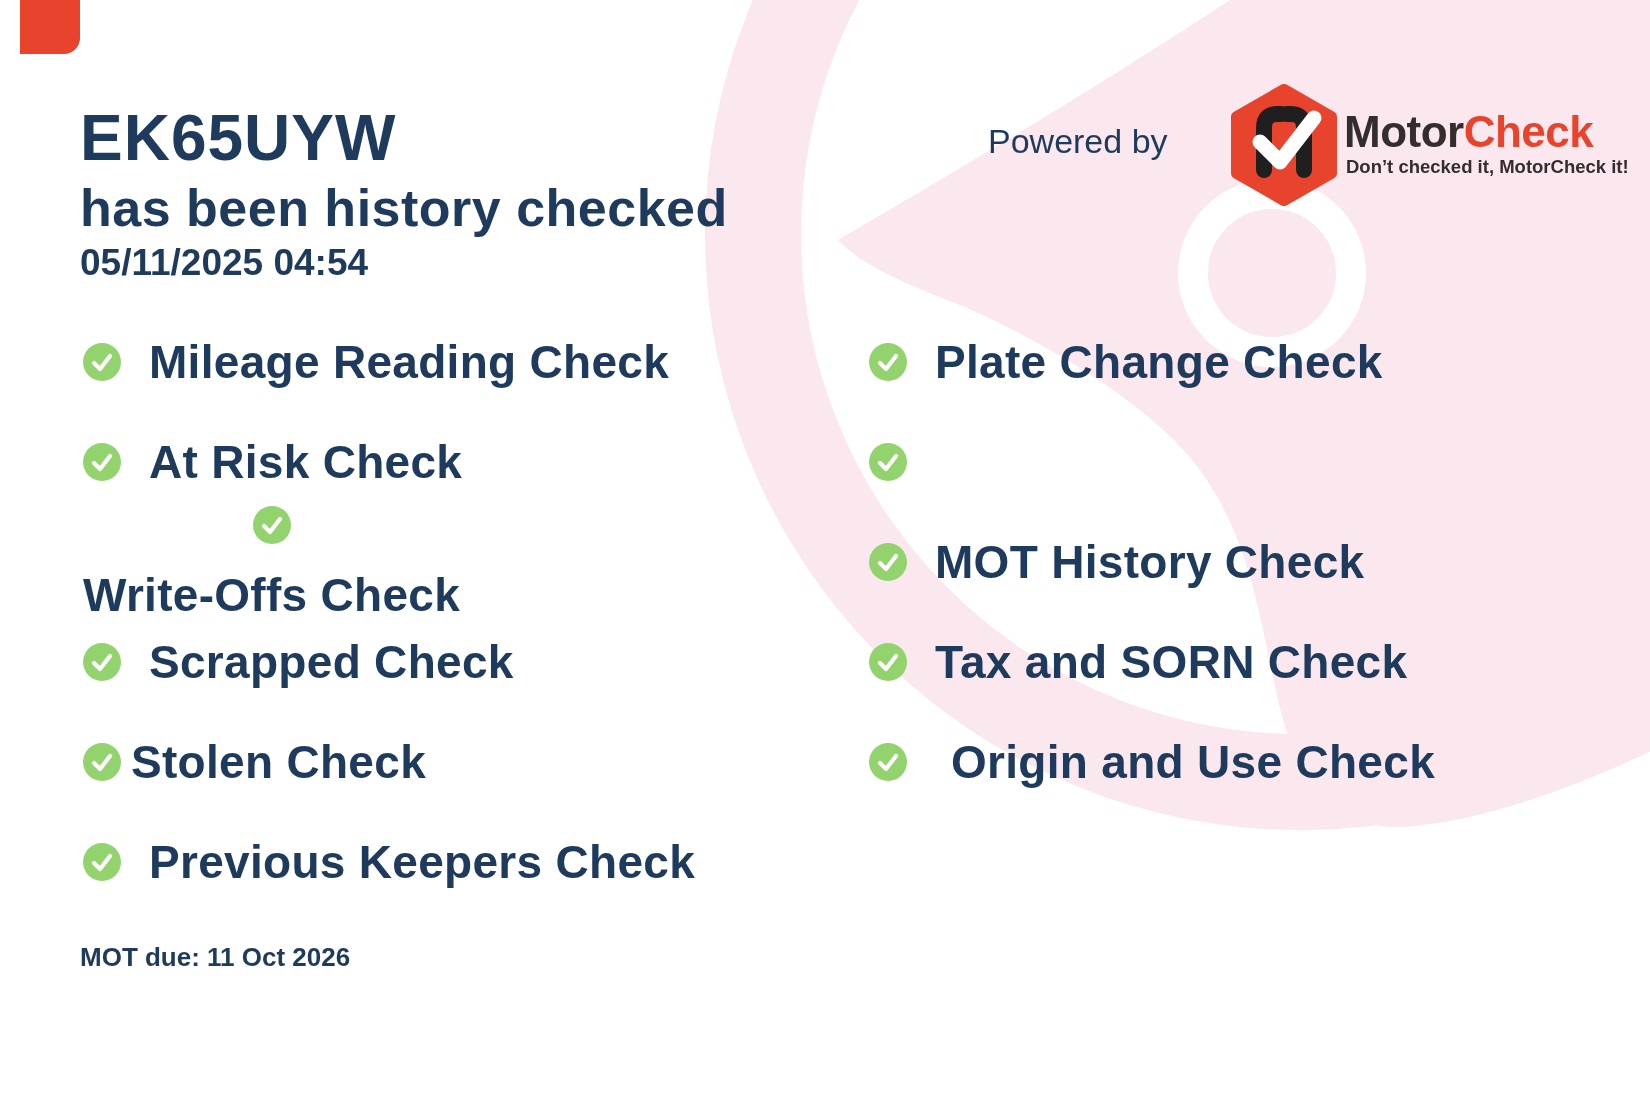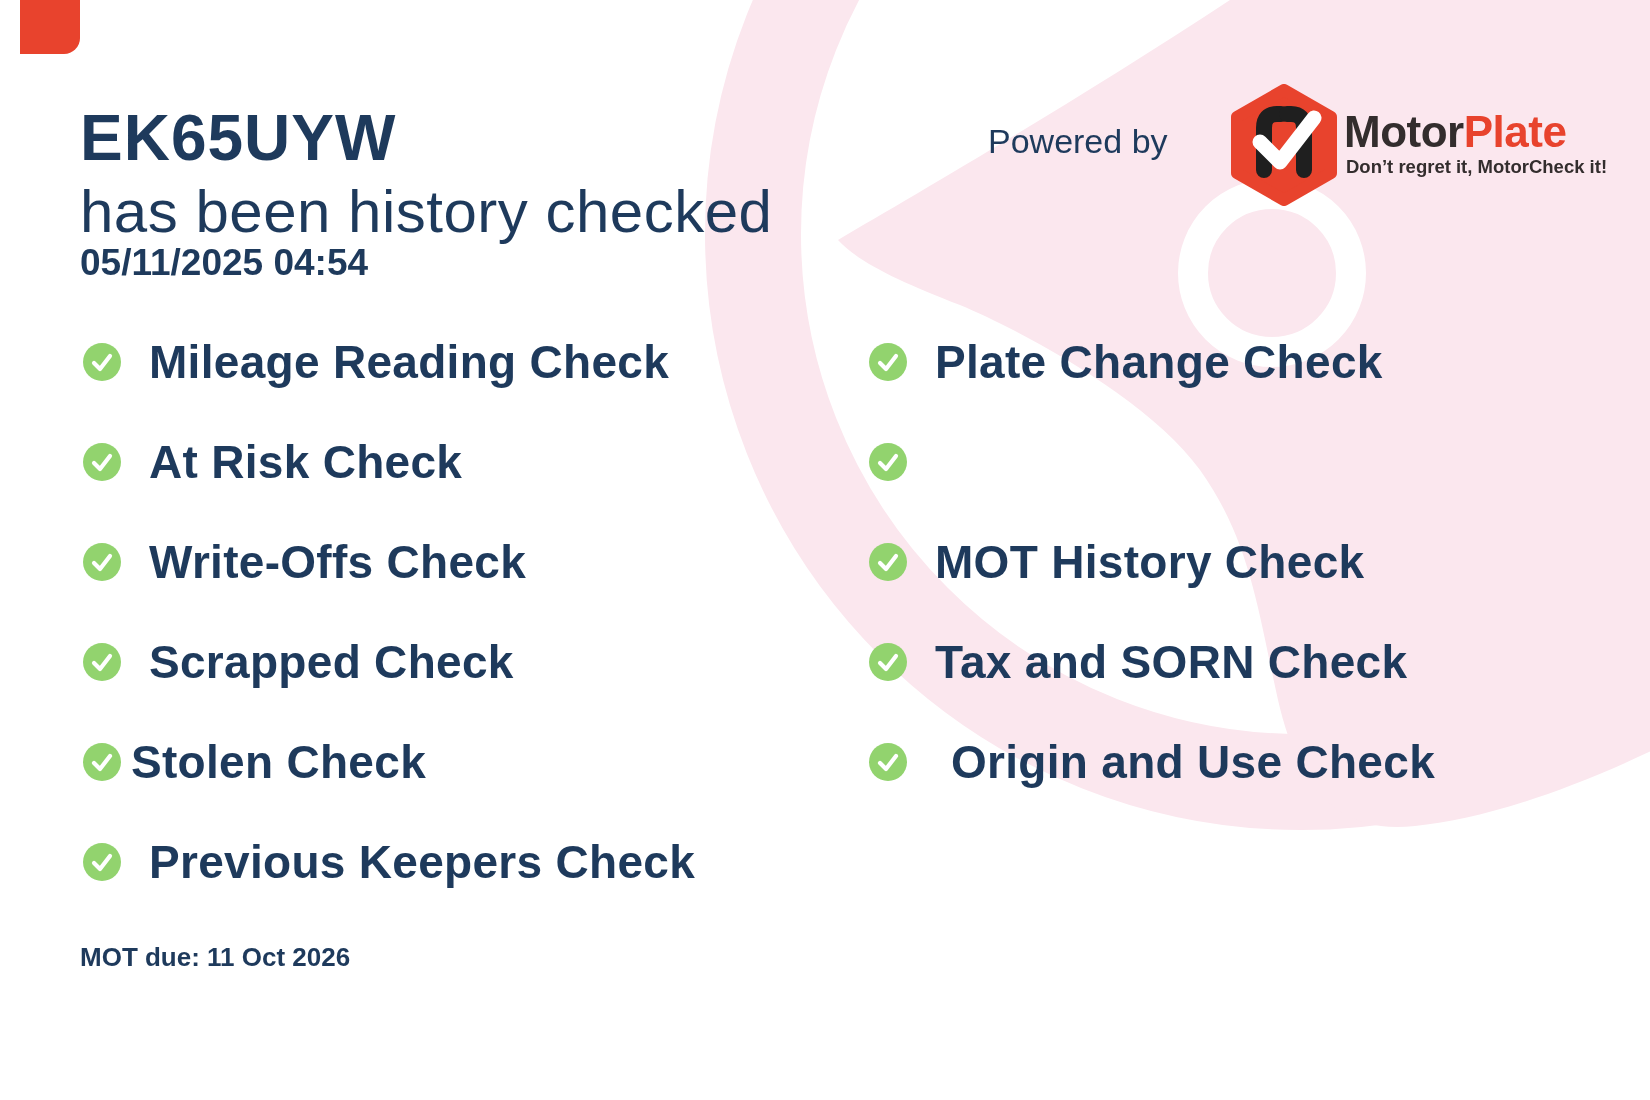--- a/index.html
+++ b/index.html
@@ -21,21 +21,21 @@
   }
   .content{position:absolute;inset:0;z-index:1;}
 
   .page-title{
     position:absolute;left:60px;top:106px;
     font-size:64px;font-weight:800;letter-spacing:1px;
     color:var(--navy);line-height:1;white-space:nowrap;
   }
   .page-subtitle{
     position:absolute;left:60px;top:182px;
-    font-size:60px;font-weight:400;letter-spacing:.5px;
+    font-size:52px;font-weight:700;letter-spacing:.5px;
     color:var(--navy);line-height:1;white-space:nowrap;
   }
   .page-timestamp{
     position:absolute;left:60px;top:244px;
     font-size:37px;font-weight:600;
     color:var(--navy);line-height:1;white-space:nowrap;
   }
   .mot-due{
     position:absolute;left:60px;top:944px;
     font-size:26px;font-weight:700;
@@ -103,42 +103,42 @@
     <div class="powered-by">Powered by</div>
 
     <svg class="logo-hex" viewBox="0 0 112 122" xmlns="http://www.w3.org/2000/svg" aria-hidden="true">
       <polygon points="56,6 103,33 103,89 56,116 9,89 9,33" fill="var(--red)" stroke="var(--red)" stroke-width="12" stroke-linejoin="round"></polygon>
       <path d="M 36 86 L 36 44 Q 36 30 49 30 L 53 30" fill="none" stroke="#1f1f1f" stroke-width="16" stroke-linecap="round"></path>
       <path d="M 76 86 L 76 44 Q 76 30 63 30 L 59 30" fill="none" stroke="#1f1f1f" stroke-width="16" stroke-linecap="round"></path>
       <path d="M 32 58 L 52 78 L 86 34" fill="none" stroke="#ffffff" stroke-width="15" stroke-linecap="round" stroke-linejoin="round"></path>
     </svg>
 
     <div class="wordmark">
-      <span>Motor</span><span class="brand-check">Plate</span>
+      <span>Motor</span><span class="brand-check">Check</span>
     </div>
-    <div class="tagline">Don’t regret it, MotorCheck it!</div>
+    <div class="tagline">Don’t checked it, MotorCheck it!</div>
 
     <div id="left-col">
       <div class="check-row" style="left: 63px; top: 362px;">
         <svg class="check-icon" viewBox="0 0 38 38" xmlns="http://www.w3.org/2000/svg" aria-hidden="true">
           <circle cx="19" cy="19" r="19" fill="var(--green)"></circle>
           <path d="M 11 20 L 17 26 L 27 13" fill="none" stroke="#ffffff" stroke-width="4.2" stroke-linecap="round" stroke-linejoin="round"></path>
         </svg>
         <span class="label">Mileage Reading Check</span>
       </div>
 
       <div class="check-row" style="left: 63px; top: 462px;">
         <svg class="check-icon" viewBox="0 0 38 38" xmlns="http://www.w3.org/2000/svg" aria-hidden="true">
           <circle cx="19" cy="19" r="19" fill="var(--green)"></circle>
           <path d="M 11 20 L 17 26 L 27 13" fill="none" stroke="#ffffff" stroke-width="4.2" stroke-linecap="round" stroke-linejoin="round"></path>
         </svg>
         <span class="label">At Risk Check</span>
       </div>
 
-      <div class="check-row" style="left: 63px; top: 562px;">
+      <div class="check-row" style="left: 63px; top: 562px; flex-direction: column;">
         <svg class="check-icon" viewBox="0 0 38 38" xmlns="http://www.w3.org/2000/svg" aria-hidden="true">
           <circle cx="19" cy="19" r="19" fill="var(--green)"></circle>
           <path d="M 11 20 L 17 26 L 27 13" fill="none" stroke="#ffffff" stroke-width="4.2" stroke-linecap="round" stroke-linejoin="round"></path>
         </svg>
         <span class="label">Write-Offs Check</span>
       </div>
 
       <div class="check-row" style="left: 63px; top: 662px;">
         <svg class="check-icon" viewBox="0 0 38 38" xmlns="http://www.w3.org/2000/svg" aria-hidden="true">
           <circle cx="19" cy="19" r="19" fill="var(--green)"></circle>

